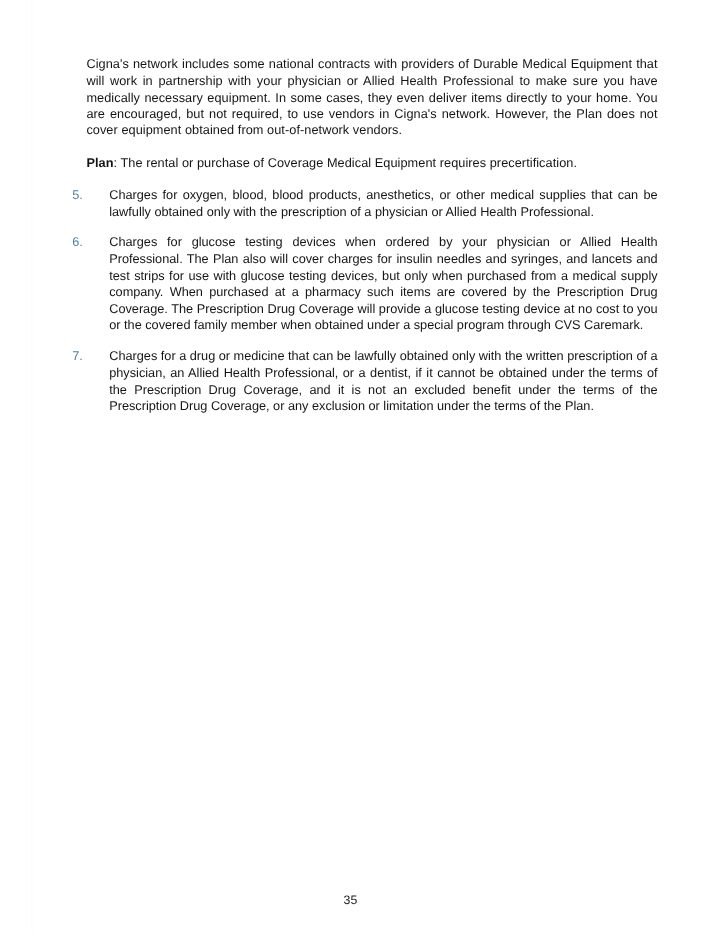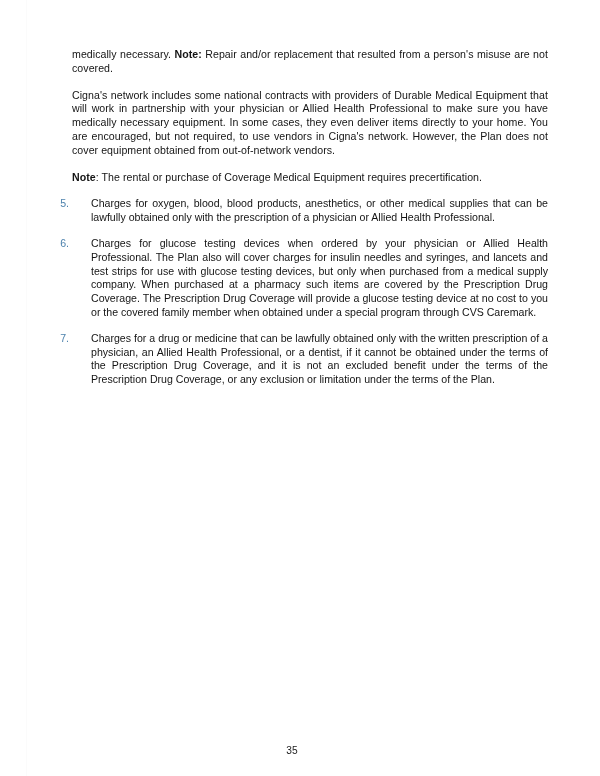--- a/index.html
+++ b/index.html
@@ -113,25 +113,24 @@
 </style>
 </head>
 <body>
 
 <div class="page">
 
   <div class="page-edge"></div>
 
   <div class="content">
 
-    <p class="para"><span>medically necessary. </span><span class="b">Note:</span><span> Repair and/or replacement that resulted from a person's misuse are not covered.</span></p>
 
     <p class="para"><span>Cigna's network includes some national contracts with providers of Durable Medical Equipment that will work in partnership with your physician or Allied Health Professional to make sure you have medically necessary equipment. In some cases, they even deliver items directly to your home. You are encouraged, but not required, to use vendors in Cigna's network. However, the Plan does not cover equipment obtained from out-of-network vendors.</span></p>
 
-    <p class="para"><span class="b">Note</span><span>: The rental or purchase of Coverage Medical Equipment requires precertification.</span></p>
+    <p class="para"><span class="b">Plan</span><span>: The rental or purchase of Coverage Medical Equipment requires precertification.</span></p>
 
     <ol class="numlist list-block">
       <li>
         <span class="li-marker">5.</span>
         <span class="li-body">Charges for oxygen, blood, blood products, anesthetics, or other medical supplies that can be lawfully obtained only with the prescription of a physician or Allied Health Professional.</span>
       </li>
       <li>
         <span class="li-marker">6.</span>
         <span class="li-body">Charges for glucose testing devices when ordered by your physician or Allied Health Professional. The Plan also will cover charges for insulin needles and syringes, and lancets and test strips for use with glucose testing devices, but only when purchased from a medical supply company. When purchased at a pharmacy such items are covered by the Prescription Drug Coverage. The Prescription Drug Coverage will provide a glucose testing device at no cost to you or the covered family member when obtained under a special program through CVS Caremark.</span>
       </li>

